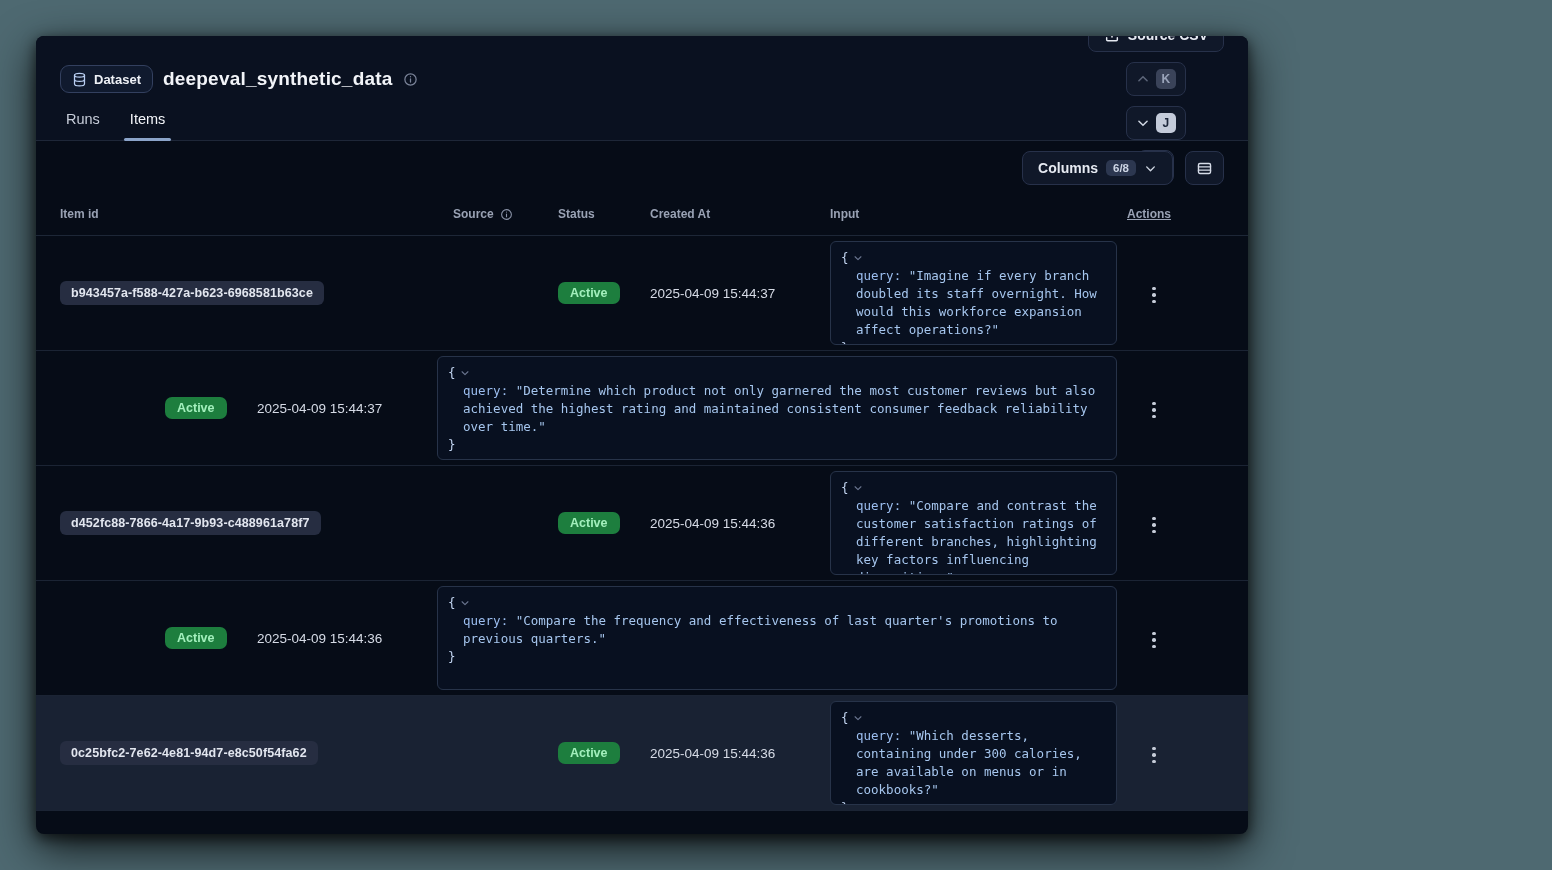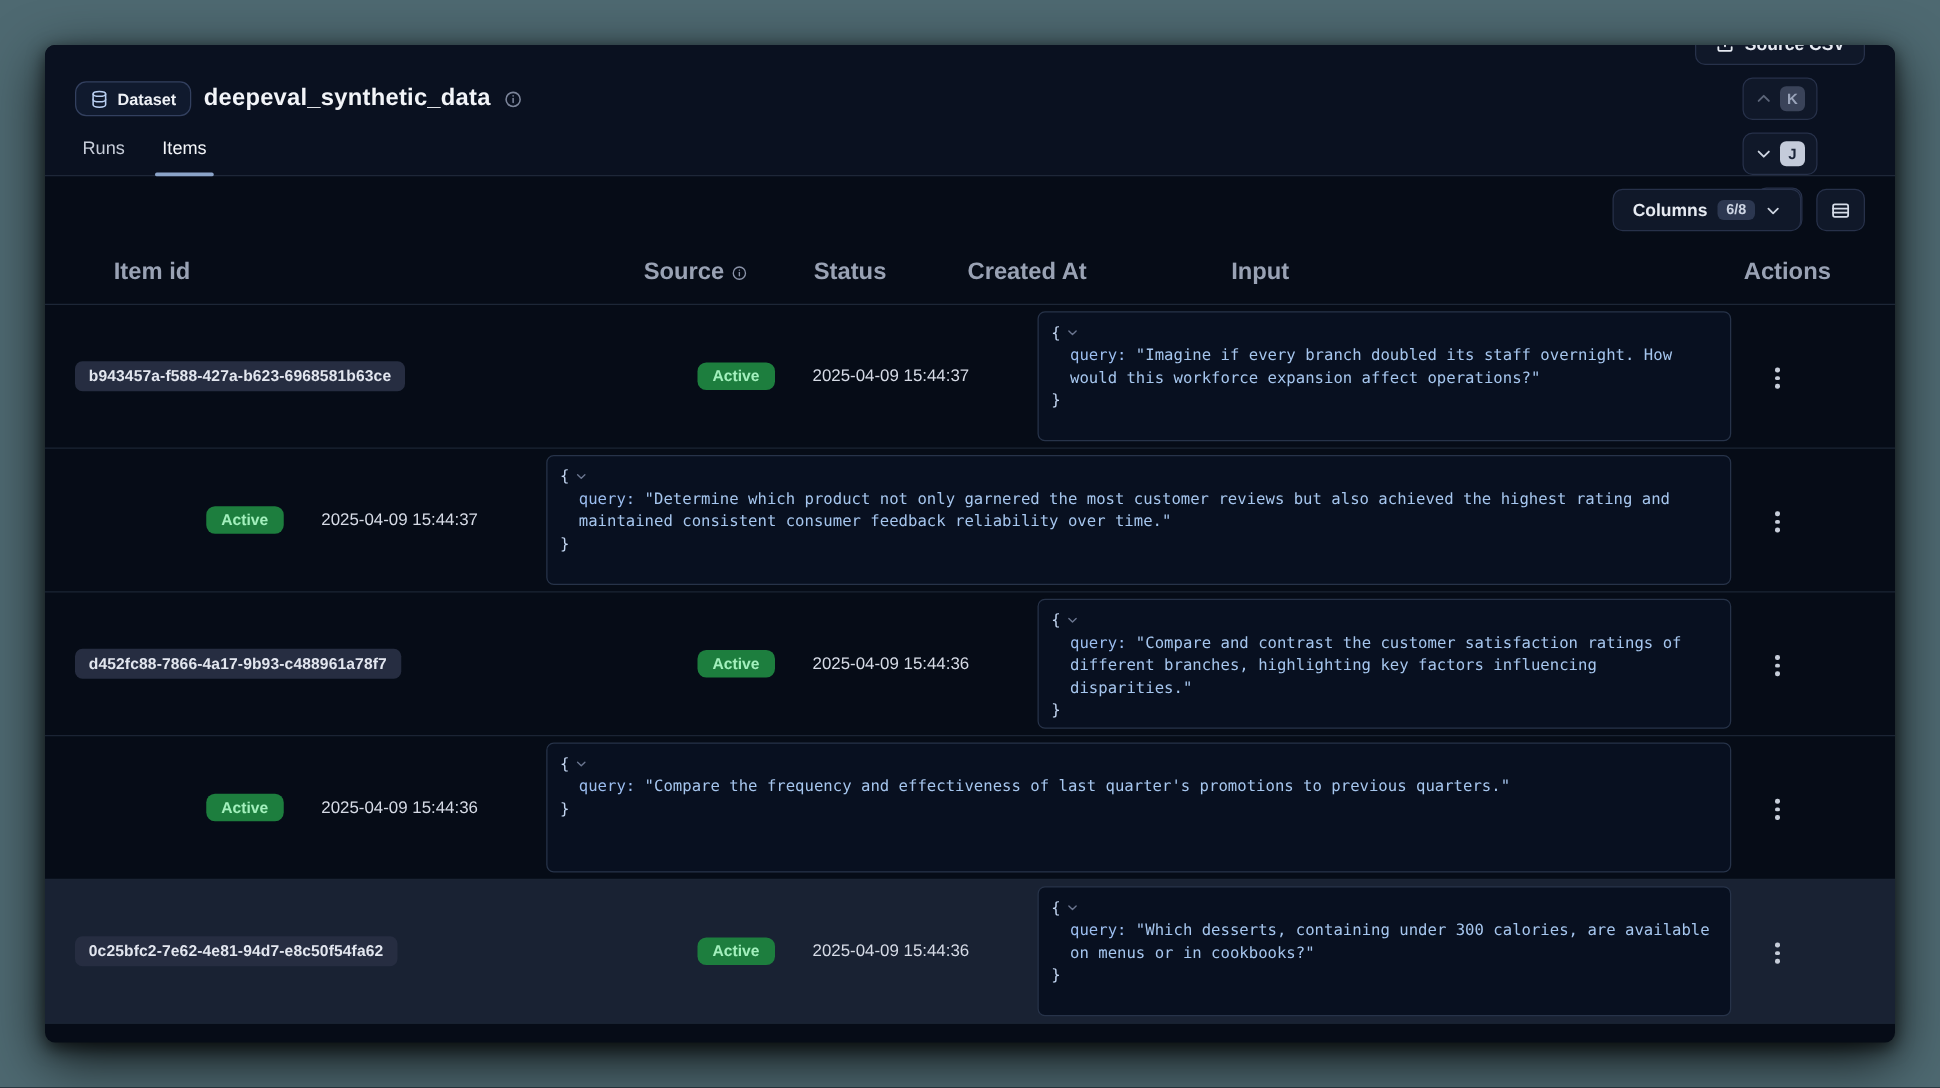--- a/index.html
+++ b/index.html
@@ -1,20 +1,20 @@
 <!DOCTYPE html>
 <html><head>
 <meta charset="utf-8">
 <style>
   * { margin:0; padding:0; box-sizing:border-box; }
   html,body { width:1552px; height:870px; overflow:hidden; }
   body { background:#4e6971; font-family:"Liberation Sans", sans-serif; }
 
   .window {
-    position:absolute; left:36px; top:36px; width:1480px; height:798px;
+    position:absolute; left:36px; top:36px; width:1212px; height:798px;
     background:#060c17; border-radius:8px; overflow:hidden;
     box-shadow:0 14px 44px rgba(0,0,0,.8), 0 4px 14px rgba(0,0,0,.65);
   }
 
   
   .win-header { background:#0a1120; padding:24px 24px 0; border-bottom:1px solid #1e2738; }
   .header-top { display:flex; align-items:center; justify-content:space-between; height:38px; }
   .header-left { display:flex; align-items:center; gap:10px; }
   .ds-badge {
     display:inline-flex; align-items:center; gap:7px; height:28px; padding:0 11px;
@@ -44,23 +44,23 @@
   .tab.active { color:#f3f5f9; }
   .tab.active::after { content:""; position:absolute; left:-4px; right:-4px; bottom:-1px; height:3px;
     background:#8ba4c9; border-radius:2px; }
 
   
   .toolbar { display:flex; justify-content:flex-end; align-items:center; gap:12px; margin:10px 24px 0; }
   .badge-count { background:#2c3750; color:#cdd5e4; border-radius:5px; padding:2px 7px; font-size:11.5px; font-weight:700; }
 
   
   .thead { display:flex; align-items:center; padding:22px 24px 14px; border-bottom:1px solid #1d2737; }
-  .th { font-size:19px; font-weight:600; color:#99a2b4; display:flex; align-items:center; gap:6px;margin-left:31px; }
+  .th { font-size:12px; font-weight:600; color:#99a2b4; display:flex; align-items:flex-end; gap:6px; }
   .col-id { width:393px; } .col-source { width:105px; } .col-status { width:92px; }
-  .col-created { width:180px; } .col-input { flex:1; min-width:0; } .col-actions { width:107px; padding-left:10px; }
+  .col-created { width:180px; } .col-input { flex:1; min-width:0; } .col-actions { width:107px; padding-left:10px;text-decoration:underline; }
 
   .trow { display:flex; align-items:center; height:115px; padding:0 24px; border-bottom:1px solid #1b2434; cursor:pointer; }
   .trow.highlight { background:#192233; }
 
   .id-pill { display:inline-block; background:#262d41; color:#e2e6ef; border-radius:6px;
     padding:5px 11px; font-size:12.5px; font-weight:700; letter-spacing:.1px; }
   .status-pill { display:inline-block; border-radius:7px; padding:4px 12px; font-size:12.5px; font-weight:600; }
   .created-txt { font-size:13.5px; font-weight:500; color:#d6dbe6; }
 
   .json-box { height:104px; border:1px solid #273349; border-radius:6px; background:#081020;

